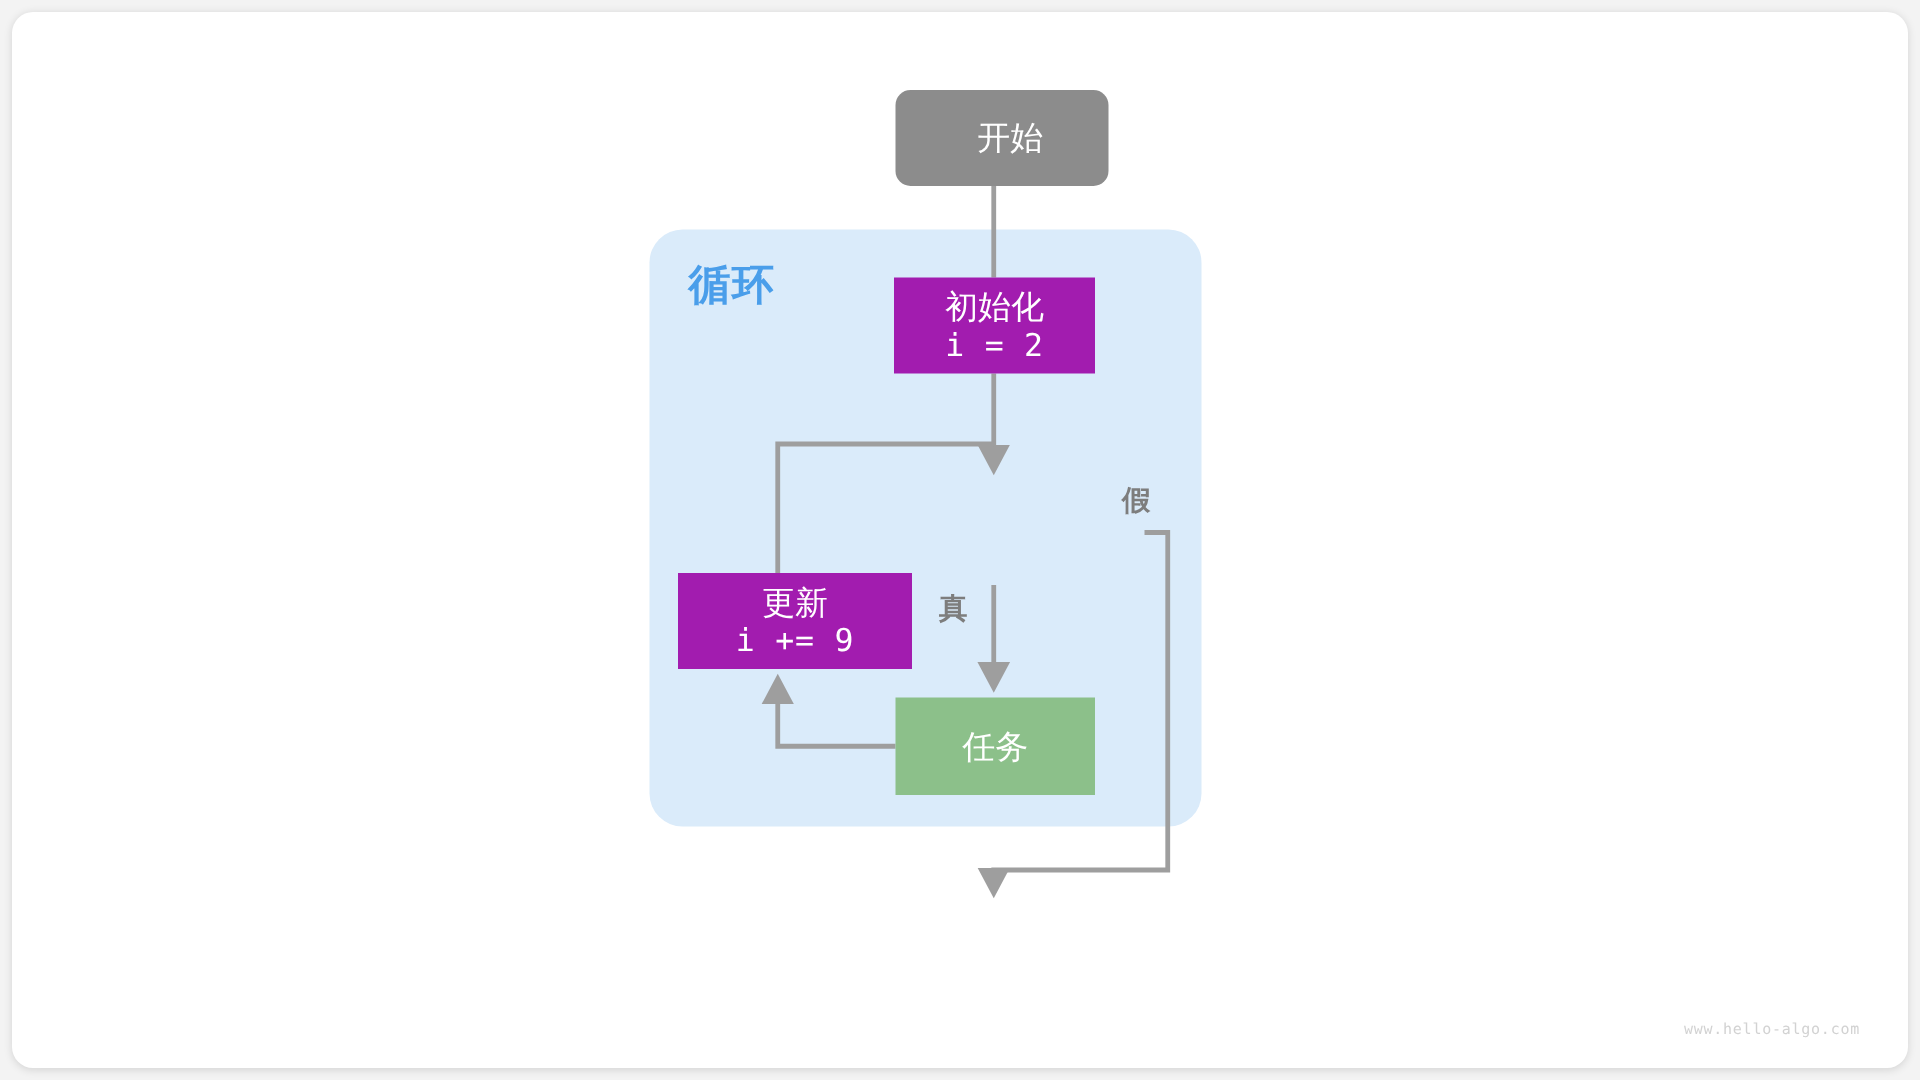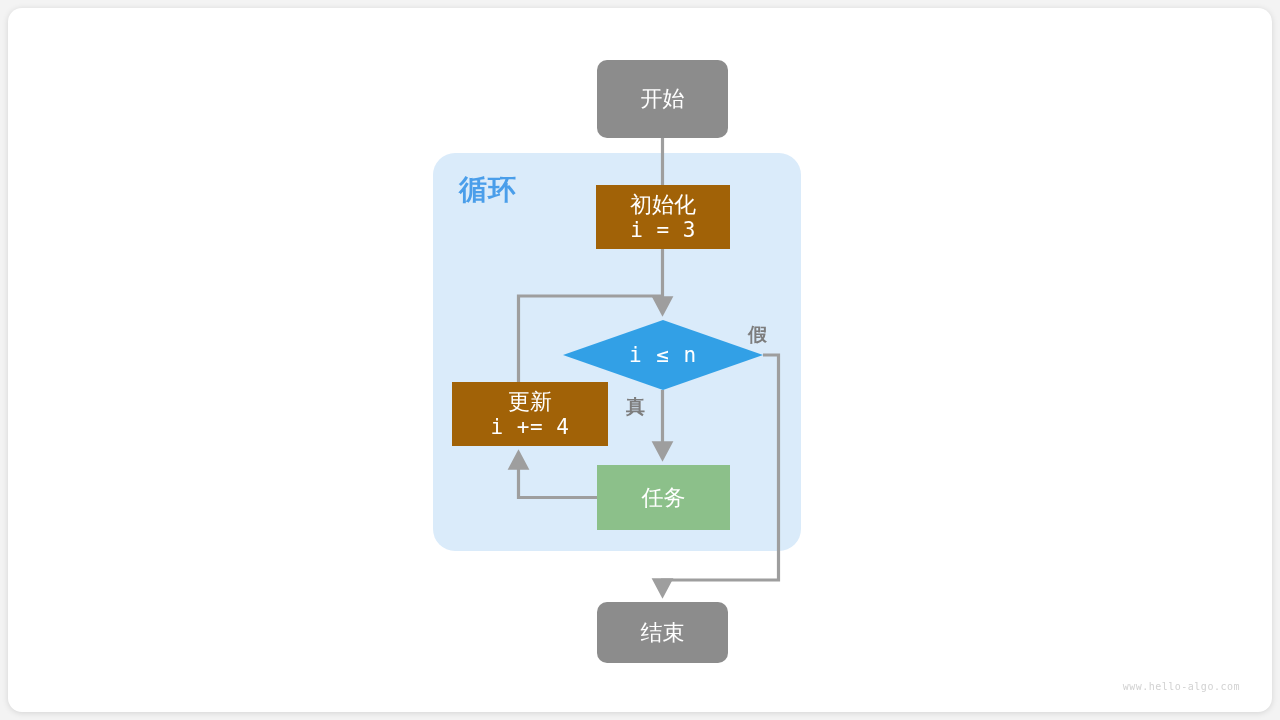--- a/index.html
+++ b/index.html
@@ -75,29 +75,29 @@
     font-size: 21px;
     letter-spacing: 0.5px;
   }
 
   .terminal {
     background: #8c8c8c;
     border-radius: 10px;
   }
 
   .process-blue {
-    background: #a16207;
+    background: #a21caf;
   }
 
   .process-green {
     background: #8cc08a;
     text-align: right;
   }
 
-  #node-start  { left: 589px; top: 52px;  width: 131px; height: 78px; }
+  #node-start  { left: 589px; top: 52px;  width: 131px; height: 64px; padding-left: 11px; }
   #node-init   { left: 588px; top: 177px; width: 134px; height: 64px; }
   #node-update { left: 444px; top: 374px; width: 156px; height: 64px; }
   #node-task   { left: 589px; top: 457px; width: 133px; height: 65px; }
   #node-end    { left: 589px; top: 594px; width: 131px; height: 61px; }
 
   
   #node-cond {
     position: absolute;
     left: 555px;
     top: 312px;
@@ -185,40 +185,33 @@
         <path d="M 755,347 L 770.5,347 L 770.5,572 L 654.5,572 L 654.5,587" marker-end="url(#arrowhead)"></path>
       </g>
     </svg>
 
     <div class="node terminal" id="node-start">
       <span class="cn">开始</span>
     </div>
 
     <div class="node process-blue" id="node-init">
       <span class="cn">初始化</span>
-      <span class="code">i = 3</span>
-    </div>
-
-    <div id="node-cond">
-      <div class="diamond-shape"></div>
-      <div class="diamond-text">i ≤ n</div>
-    </div>
+      <span class="code">i = 2</span>
+    </div>
+
 
     <div class="node process-blue" id="node-update">
       <span class="cn">更新</span>
-      <span class="code">i += 4</span>
+      <span class="code">i += 9</span>
     </div>
 
     <div class="node process-green" id="node-task">
       <span class="cn">任务</span>
     </div>
 
-    <div class="node terminal" id="node-end">
-      <span class="cn">结束</span>
-    </div>
 
     <div class="edge-label" id="label-true">真</div>
     <div class="edge-label" id="label-false">假</div>
 
     <div id="watermark">www.hello-algo.com</div>
 
   </div>
 </div>
 
 </body></html>

